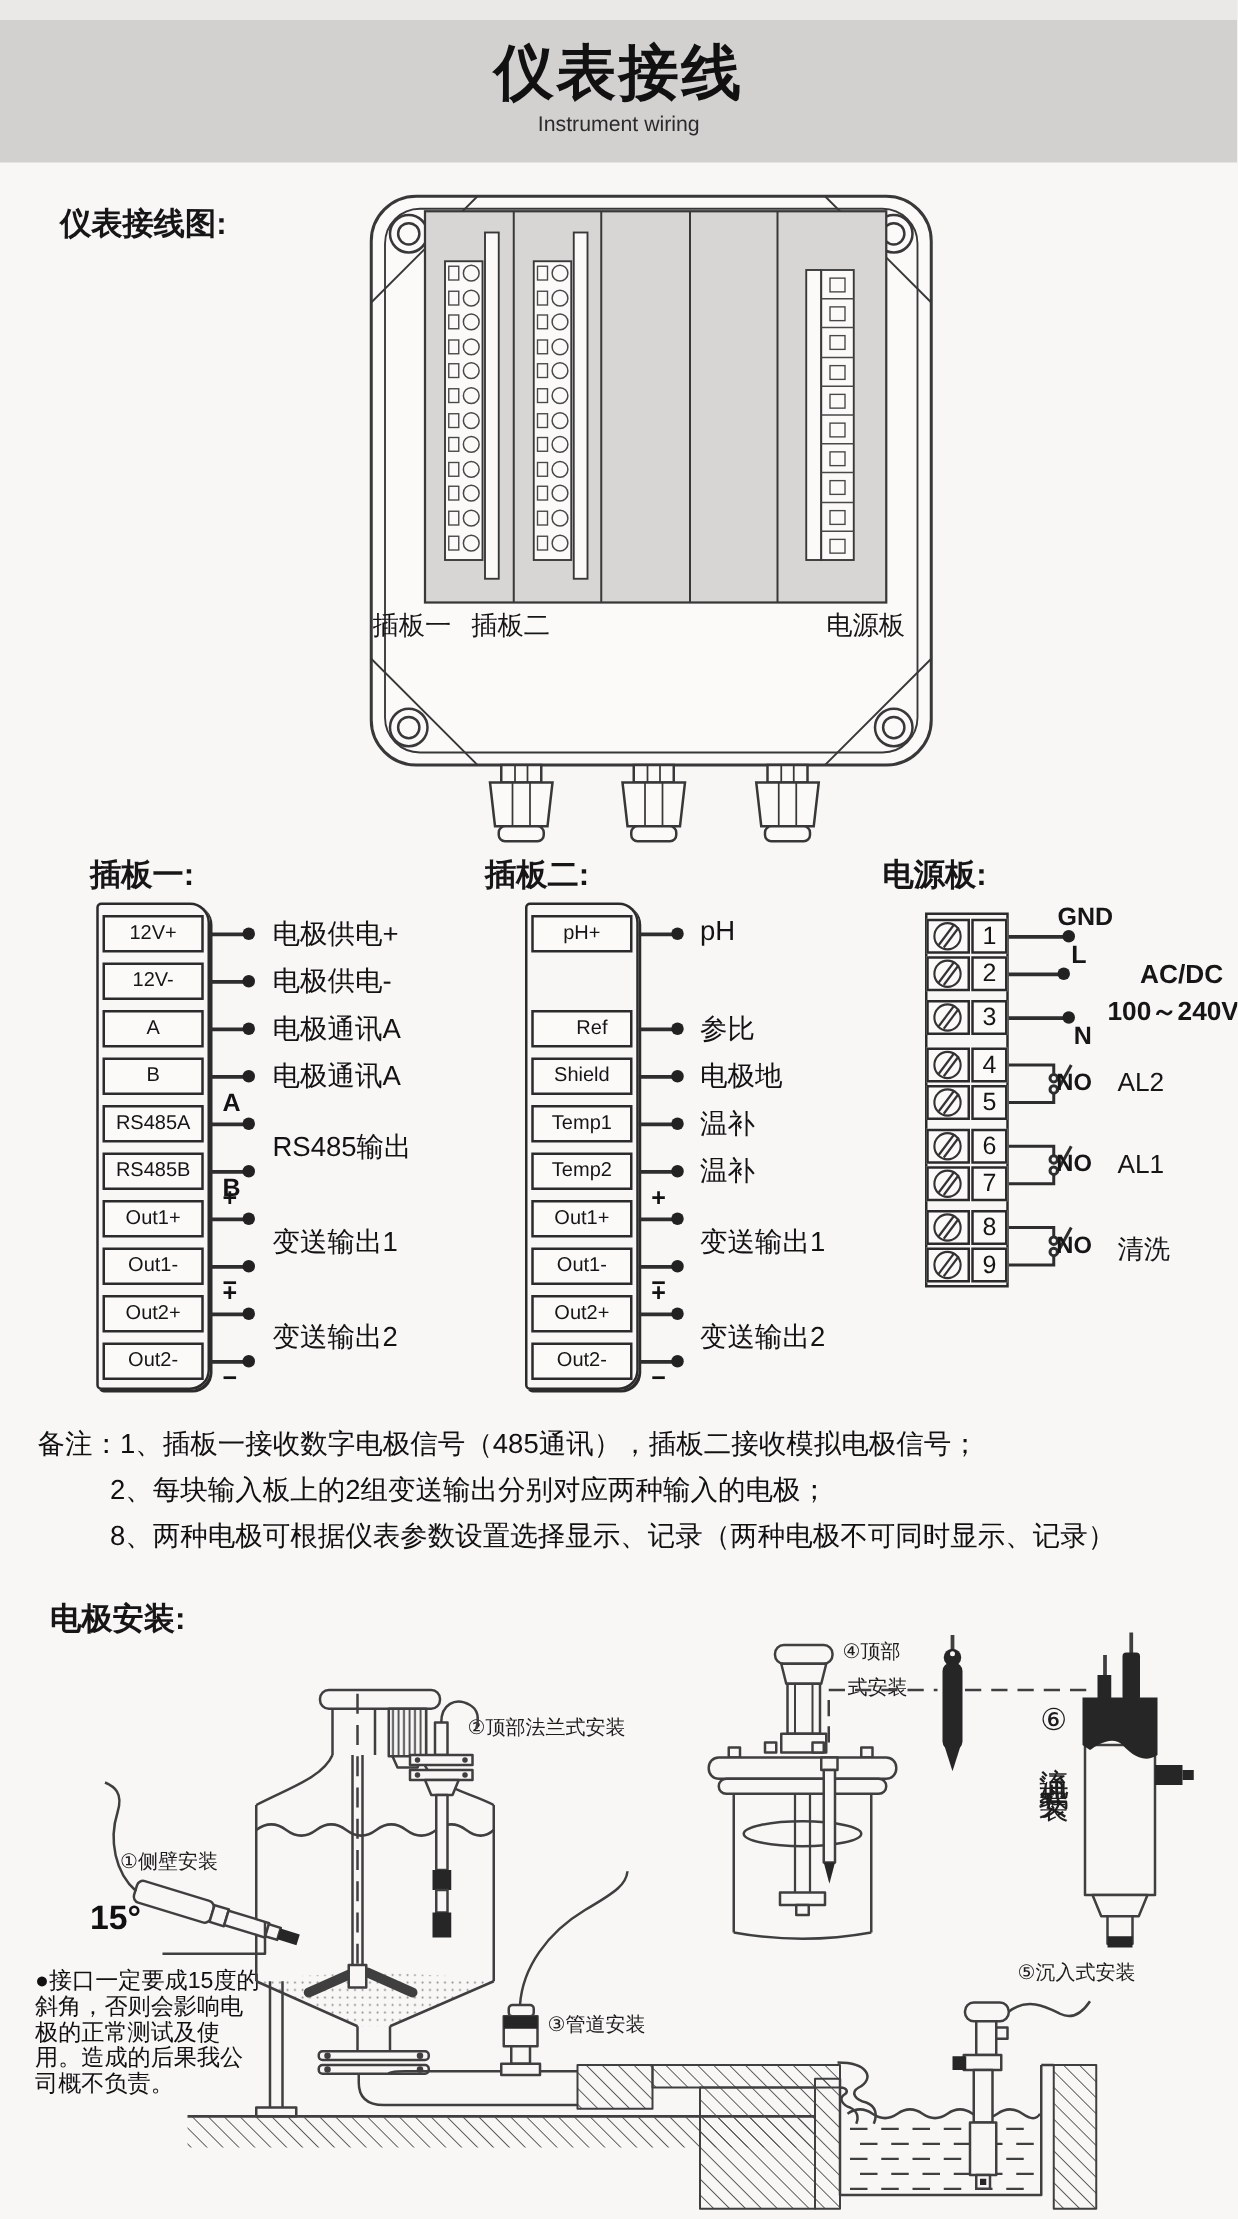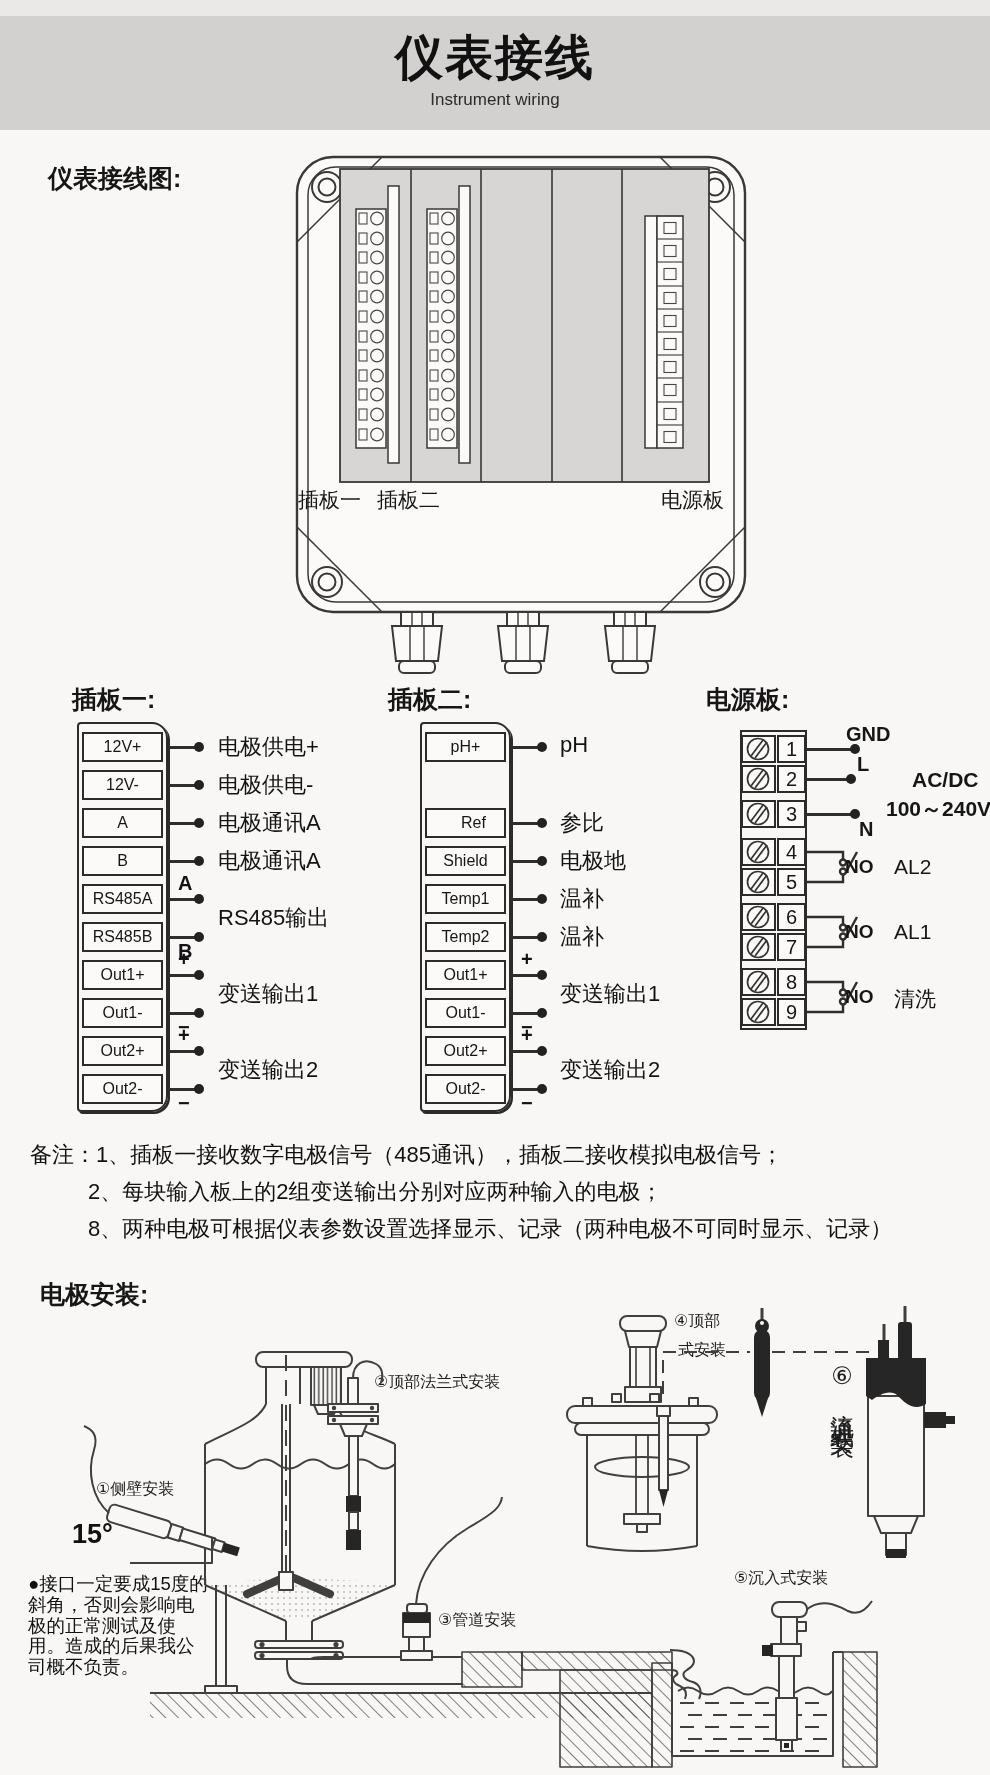--- a/index.html
+++ b/index.html
@@ -140,21 +140,21 @@
   <div class="note" style="left:88px;top:1214px;">8、两种电极可根据仪表参数设置选择显示、记录（两种电极不可同时显示、记录）</div>
 
   <div class="h2" style="left:40px;top:1278px;font-weight:700;">电极安装:</div>
   <div class="ilab" style="left:374px;top:1372px;">②顶部法兰式安装</div>
   <div class="ilab" style="left:96px;top:1479px;">①侧壁安装</div>
   <div class="angle" style="left:72px;top:1519px;">15°</div>
   <div class="warn" style="left:28px;top:1574px;">●接口一定要成15度的斜角，否则会影响电极的正常测试及使用。造成的后果我公司概不负责。</div>
   <div class="ilab" style="left:438px;top:1610px;">③管道安装</div>
   <div class="ilab" style="left:674px;top:1311px;">④顶部</div>
   <div class="ilab" style="left:678px;top:1340px;">式安装</div>
-  <div class="ilab" style="left:734px;top:1568px;">⑤沉入式安装</div>
+  <div class="ilab" style="left:814px;top:1568px;">⑤沉入式安装</div>
   <div class="ilab-v" style="left:826px;top:1362px;height:180px;">⑥流通式安装</div>
 
   <svg class="abs" style="left:0;top:1300px;" width="990" height="475" viewBox="0 1300 990 475">
     <defs>
       <pattern id="hg" width="9" height="9" patternUnits="userSpaceOnUse" patternTransform="rotate(-45)">
         <line x1="0" y1="0" x2="0" y2="9" stroke="#4a4a4a" stroke-width="1.4"></line>
       </pattern>
       <pattern id="vh" width="4.4" height="8" patternUnits="userSpaceOnUse">
         <line x1="2" y1="0" x2="2" y2="8" stroke="#4a4a4a" stroke-width="1.5"></line>
       </pattern>

